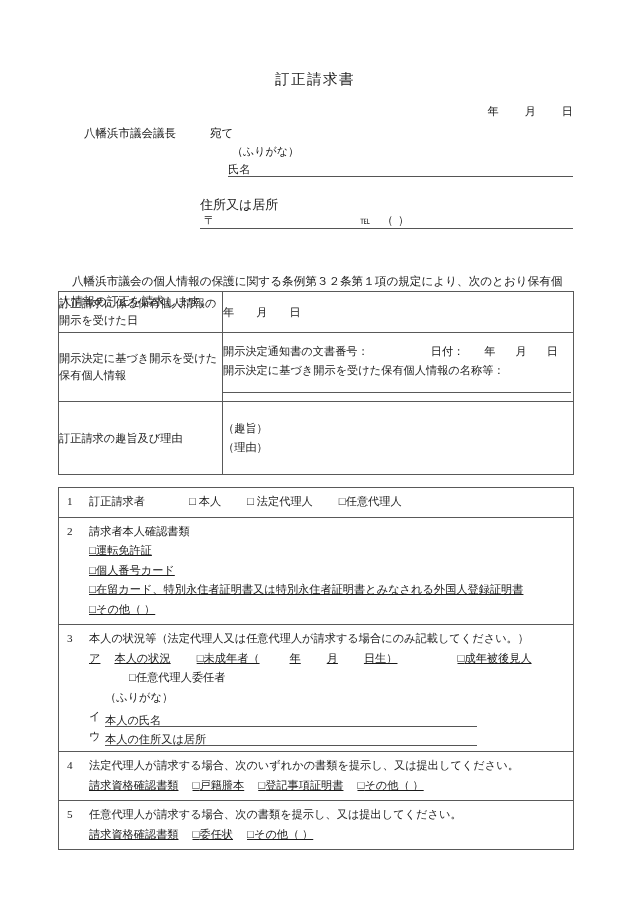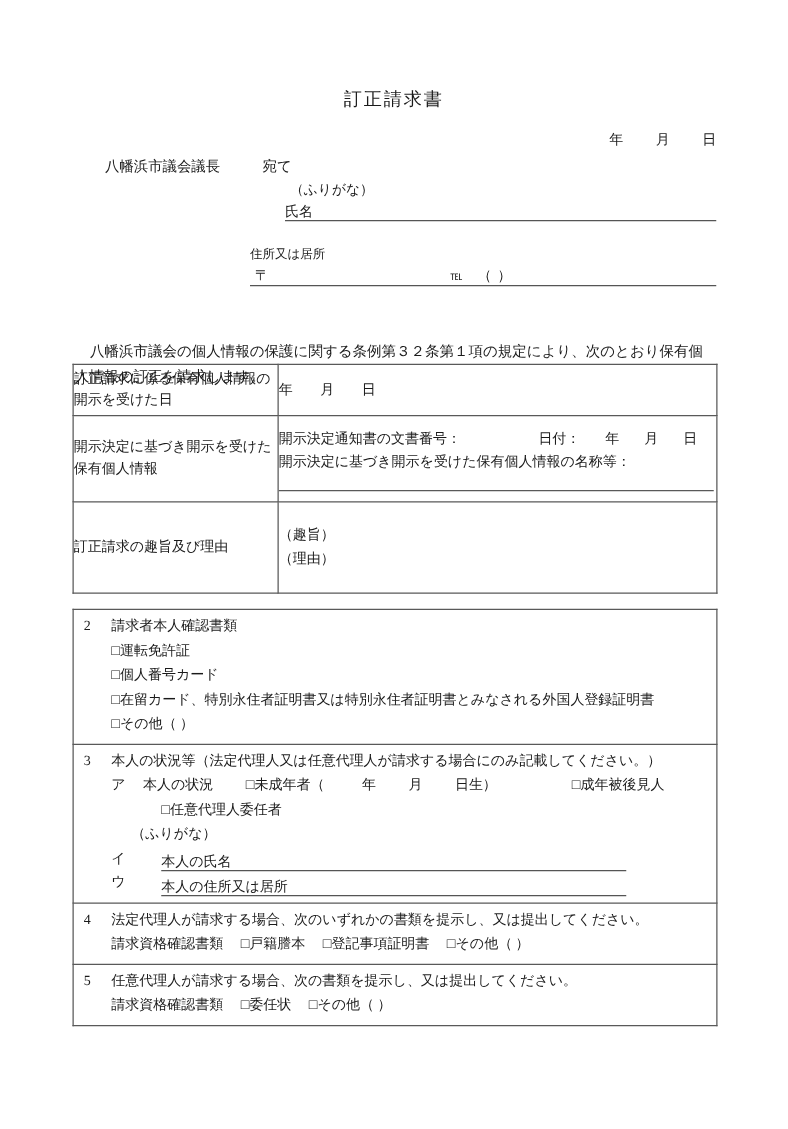--- a/index.html
+++ b/index.html
@@ -82,21 +82,21 @@
     display: block;
     margin-left: 28px;
     border-bottom: 1px solid #555;
     height: 14px;
   }
 
   .addr-label {
     position: absolute;
     left: 200px;
     top: 196px;
-    font-size: 10px;
+    font-size: 13px;
   }
   .addr-rule {
     position: absolute;
     left: 200px;
     top: 212px;
     width: 373px;
     height: 16px;
     border-bottom: 1px solid #555;
     font-size: 11.2px;
   }
@@ -156,38 +156,38 @@
   #table-requester {
     left: 58px;
     top: 487px;
     width: 515px;
   }
   #table-requester td {
     padding: 4px 7px 5px 8px;
     line-height: 19.5px;
   }
   .num { display: inline-block; width: 22px; }
-  .indent1 { padding-left: 22px; }
+  .indent1 { padding-left: 22px; text-decoration: underline; }
   .indent2 { padding-left: 38px; }
   .indent3 { padding-left: 62px; }
   .cb { font-size: 11.5px; }
   .sep-sm { display: inline-block; width: 14px; }
   .sep-md { display: inline-block; width: 26px; }
   .sep-lg { display: inline-block; width: 44px; }
   .blank-sm { display: inline-block; width: 30px; }
   .blank-md { display: inline-block; width: 60px; }
 
   .ul-line {
     display: inline-block;
     border-bottom: 1px solid #555;
     height: 15px;
     vertical-align: bottom;
   }
   .row-name .lbl { display: inline-block; width: 16px; }
-  .nm-rule { width: 372px; margin-left: 24px; }
+  .nm-rule { width: 372px; }
 </style>
 </head>
 <body>
 
 <div class="page">
 
 
   <div class="doc-title">訂正請求書</div>
 
   <div class="date-line">
@@ -246,20 +246,25 @@
       </tr>
     </tbody>
   </table>
 
   <table class="tbl" id="table-requester">
     <colgroup>
         <col style="width:515px">
       </colgroup>
     <tbody>
 
+      <tr>
+        <td>
+          <span class="num">1</span><span>訂正請求者</span><span class="sep-lg"></span><span class="cb">□</span> <span>本人</span><span class="sep-md"></span><span class="cb">□</span> <span>法定代理人</span><span class="sep-md"></span><span class="cb">□</span><span>任意代理人</span>
+        </td>
+      </tr>
 
       <tr>
         <td>
           <div>
             <span class="num">2</span><span>請求者本人確認書類</span>
           </div>
           <div class="indent1">
             <span class="cb">□</span><span>運転免許証</span>
           </div>
           <div class="indent1">

